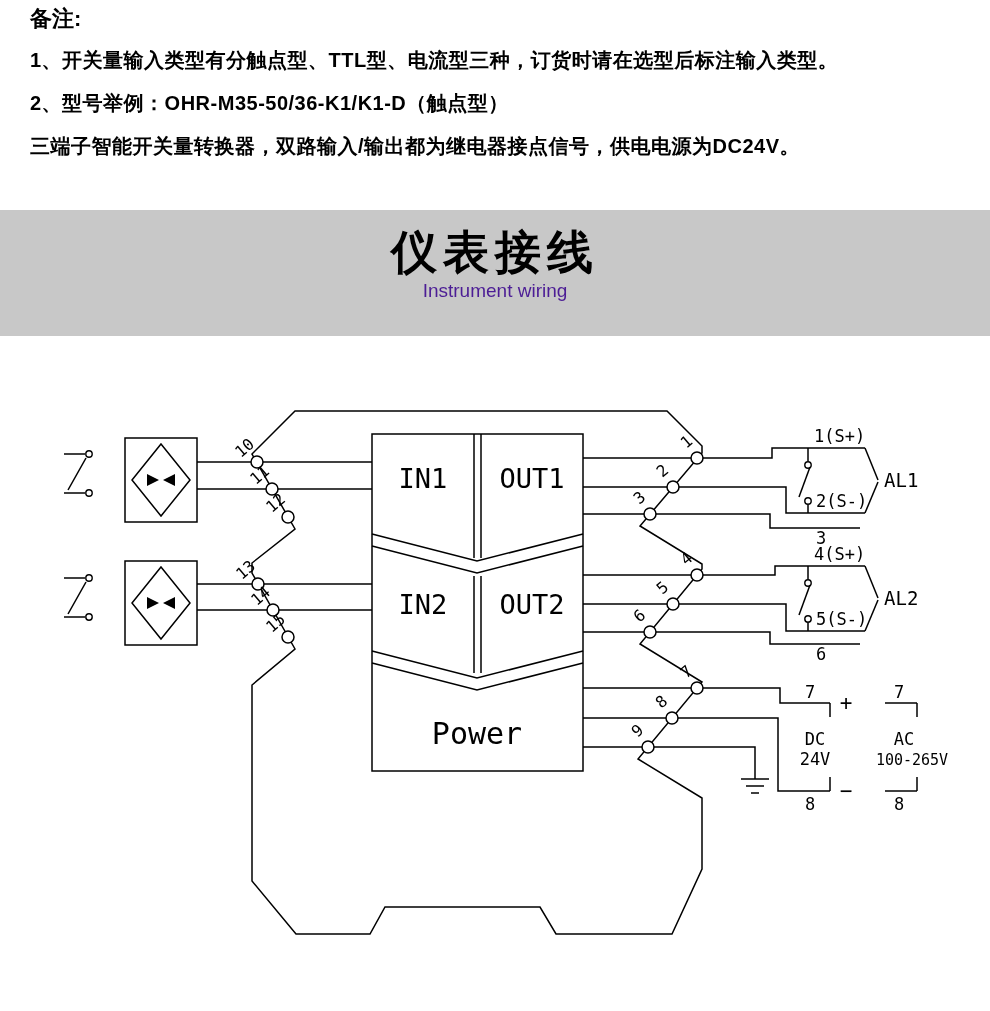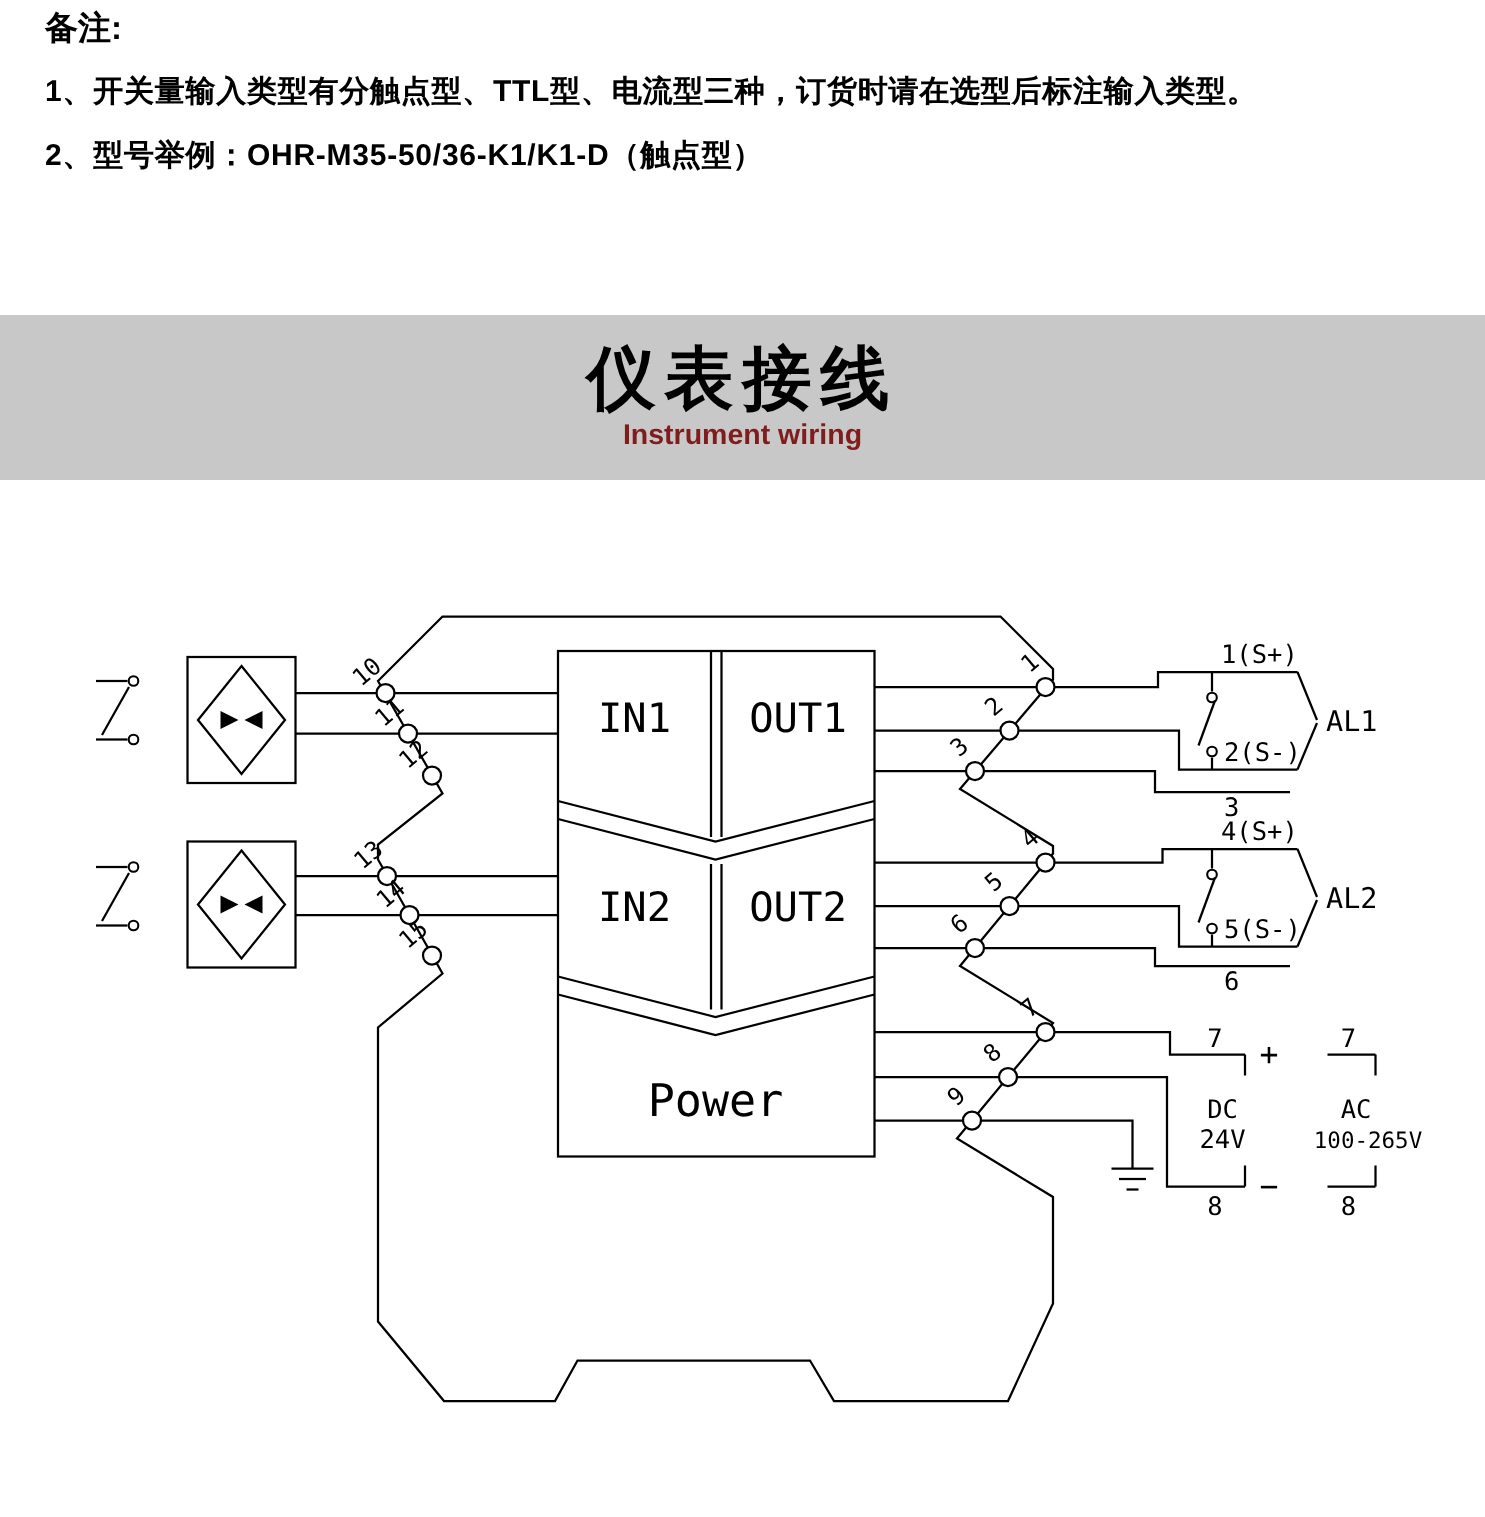--- a/index.html
+++ b/index.html
@@ -17,28 +17,28 @@
   }
   .note-line {
     position:absolute; left:30px; white-space:nowrap;
     font-size:20px; font-weight:600; letter-spacing:0.5px;text-align:center;
   }
   .note-0 { top:47px; }
   .note-1 { top:90px; }
   .note-2 { top:133px; }
 
   .banner {
-    position:absolute; left:0; top:210px; width:990px; height:110px;
+    position:absolute; left:0; top:210px; width:990px; height:126px;
     background:#c8c8c8; text-align:center;
   }
   .banner-title {
     padding-top:16px; font-size:46px; font-weight:700; letter-spacing:6px;
     line-height:1.15;
   }
-  .banner-subtitle { font-size:19px; font-weight:700; color:#7f1d1d; margin-top:1px; }
+  .banner-subtitle { font-size:19px; font-weight:400; color:#4c1d95; margin-top:1px; }
 
   .diagram { position:absolute; left:0; top:336px; width:990px; height:675px; }
   svg { display:block; }
   .ln line, .ln polyline, .ln polygon, .ln rect, .ln path {
     fill:none; stroke:#000; stroke-width:1.5; stroke-linejoin:miter; stroke-linecap:butt;
   }
   .ln circle.dot { fill:#fff; stroke:#000; stroke-width:1.4; }
   .ln polygon.fill { fill:#000; stroke:none; }
   circle.term { fill:#fff; stroke:#000; stroke-width:1.5; }
   text {
@@ -54,20 +54,21 @@
   .allab { font-size:19px; }
 </style>
 </head>
 <body>
 
 <div class="page">
 
   <div class="notes-heading">备注:</div>
   <div class="note-line note-0">1、开关量输入类型有分触点型、TTL型、电流型三种，订货时请在选型后标注输入类型。</div>
   <div class="note-line note-1">2、型号举例：OHR-M35-50/36-K1/K1-D（触点型）</div>
+  <div class="note-line note-2">三端子智能开关量转换器，双路输入/输出都为继电器接点信号，供电电源为DC24V。</div>
 
   <div class="banner">
     <div class="banner-title">仪表接线</div>
     <div class="banner-subtitle">Instrument wiring</div>
   </div>
 
   <div class="diagram">
     <svg width="990" height="675" viewBox="0 0 990 675">
 
       <g class="ln">

